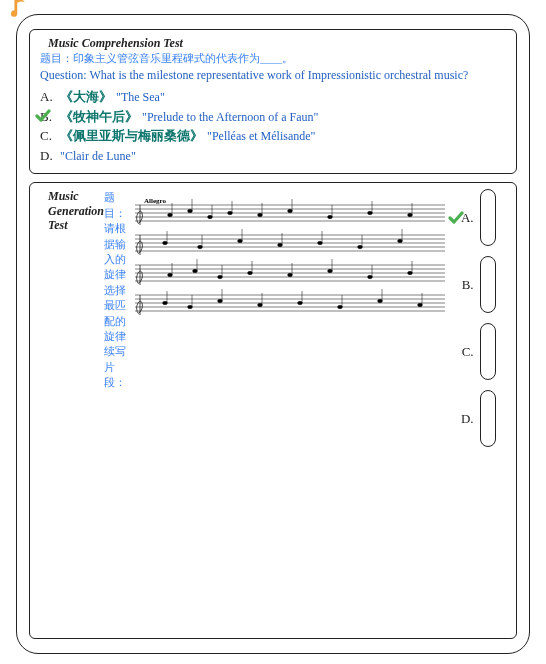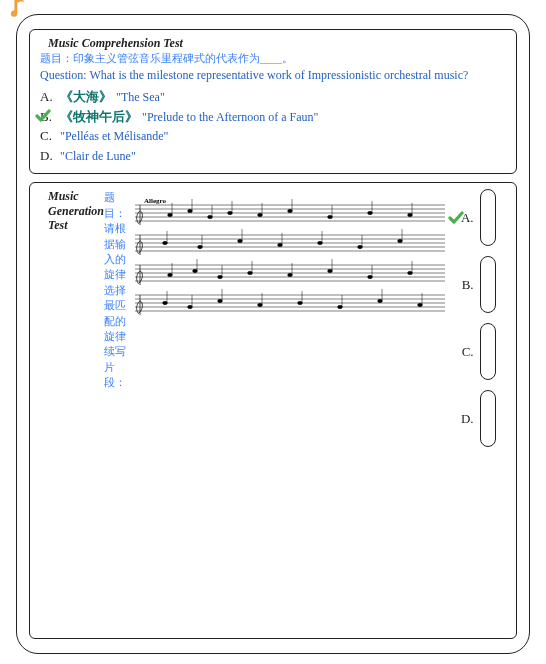--- a/index.html
+++ b/index.html
@@ -173,20 +173,21 @@
             <svg viewBox="0 0 16 16">
                 <path d="M2 8 L6 12 L14 3" fill="none" stroke="#4caf50" stroke-width="3.2" stroke-linecap="round" stroke-linejoin="round"></path>
               </svg>
           </span>
           <span class="letter">B.</span>
           <span class="zh">《牧神午后》</span>
           <span class="en">"Prelude to the Afternoon of a Faun"</span>
         </div>
         <div class="opt">
           <span class="letter">C.</span>
+          <span class="zh">《佩里亚斯与梅丽桑德》</span>
           <span class="en">"Pelléas et Mélisande"</span>
         </div>
         <div class="opt">
           <span class="letter">D.</span>
           <span class="en">"Clair de Lune"</span>
         </div>
       </div>
     </div>
 
     <div class="card card2">

